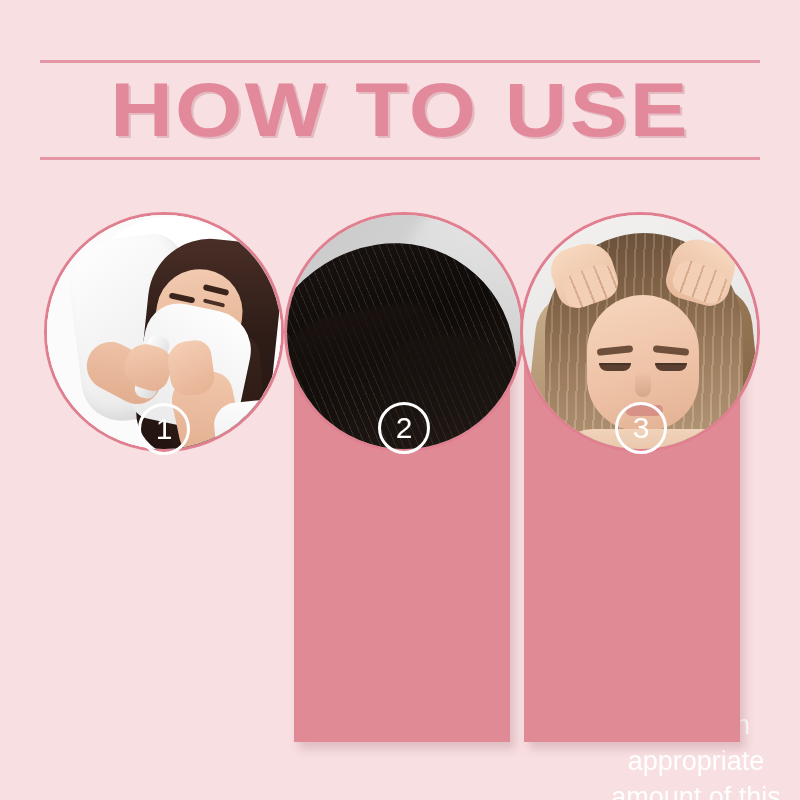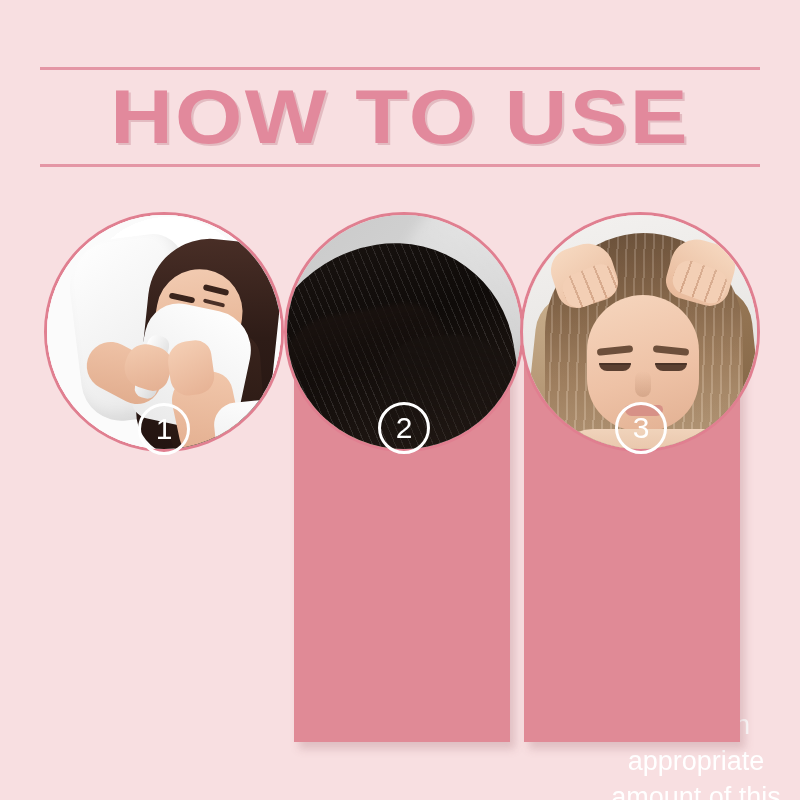--- a/index.html
+++ b/index.html
@@ -12,21 +12,21 @@
     background: #f8dfe1;
     font-family: "Liberation Sans", sans-serif;
     overflow: hidden;
     position: relative;
   }
 
   
   .header {
     position: absolute;
     left: 0;
-    top: 12px;
+    top: 5px;
     width: 800px;
     height: 190px;
   }
   .rule {
     position: absolute;
     left: 40px;
     width: 720px;
     height: 3px;
     background: #e0899a;
     opacity: .85;

